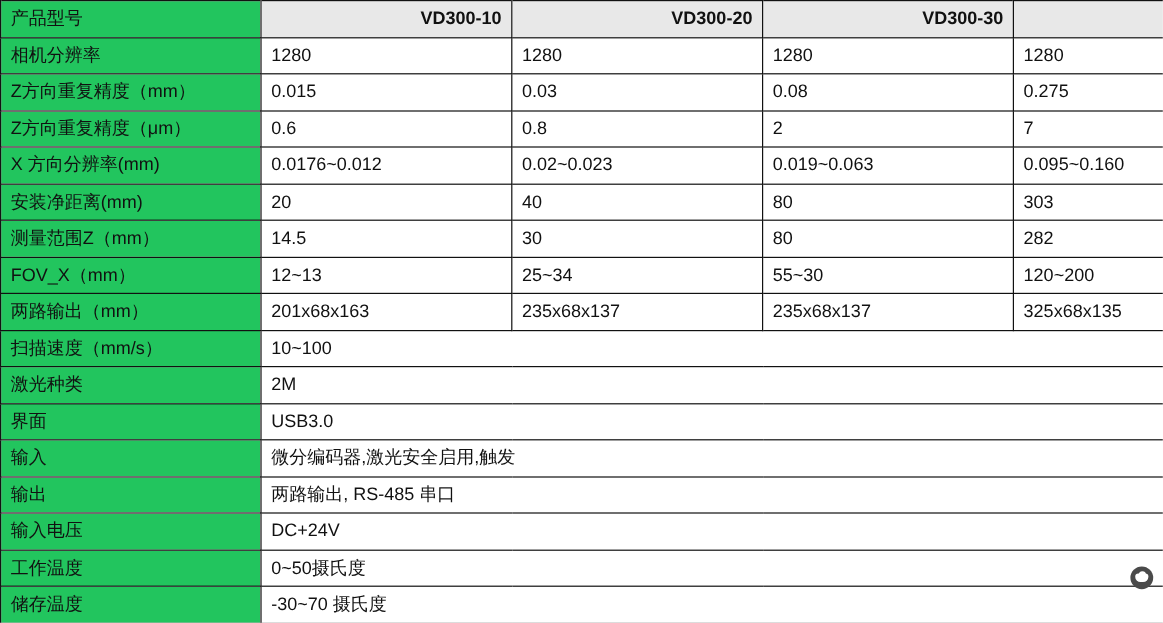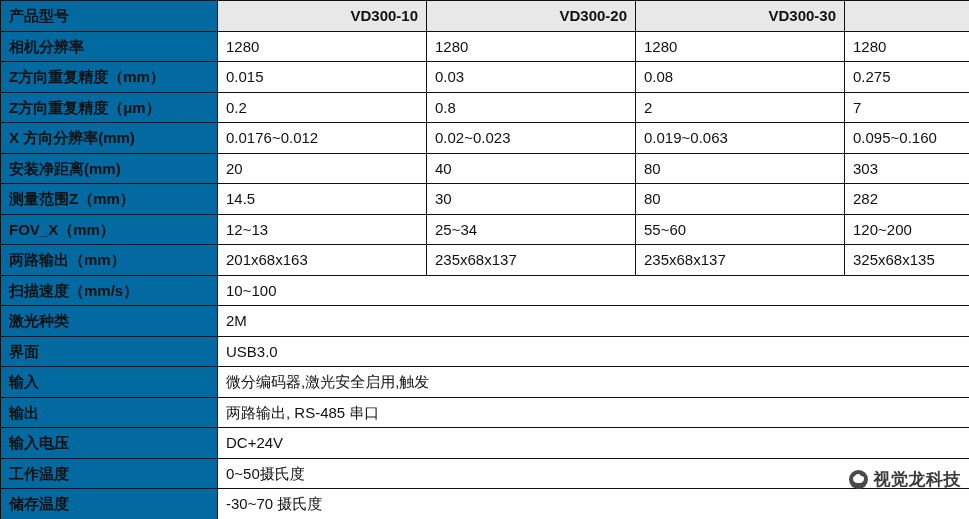--- a/index.html
+++ b/index.html
@@ -28,22 +28,22 @@
     padding: 0 8px;
     height: 29.5px;
     line-height: 29.5px;
     white-space: nowrap;
     overflow: hidden;
   }
   #spec-table td:first-child {
     border-left: 1px solid #111;
   }
   .label-cell {
-    background: #0369a1;
-    font-weight: 700;
+    background: #22c55e;
+    font-weight: 400;
     width: 200px;
   }
   .val-cell {
     background: #ffffff;
   }
   .col-2 { width: 192px; }
   .col-3 { width: 192px; }
   .col-4 { width: 192px; }
   .col-5 { width: 192px; }
   .header-val {
@@ -115,21 +115,21 @@
       </tr>
       <tr>
         <td class="label-cell">Z方向重复精度（mm）</td>
         <td class="val-cell col-2 val-pad">0.015</td>
         <td class="val-cell col-3 val-pad">0.03</td>
         <td class="val-cell col-4 val-pad">0.08</td>
         <td class="val-cell col-5 val-pad">0.275</td>
       </tr>
       <tr>
         <td class="label-cell">Z方向重复精度（μm）</td>
-        <td class="val-cell col-2 val-pad">0.2</td>
+        <td class="val-cell col-2 val-pad">0.6</td>
         <td class="val-cell col-3 val-pad">0.8</td>
         <td class="val-cell col-4 val-pad">2</td>
         <td class="val-cell col-5 val-pad">7</td>
       </tr>
       <tr>
         <td class="label-cell">X 方向分辨率(mm)</td>
         <td class="val-cell col-2 val-pad">0.0176~0.012</td>
         <td class="val-cell col-3 val-pad">0.02~0.023</td>
         <td class="val-cell col-4 val-pad">0.019~0.063</td>
         <td class="val-cell col-5 val-pad">0.095~0.160</td>
@@ -145,21 +145,21 @@
         <td class="label-cell">测量范围Z（mm）</td>
         <td class="val-cell col-2 val-pad">14.5</td>
         <td class="val-cell col-3 val-pad">30</td>
         <td class="val-cell col-4 val-pad">80</td>
         <td class="val-cell col-5 val-pad">282</td>
       </tr>
       <tr>
         <td class="label-cell">FOV_X（mm）</td>
         <td class="val-cell col-2 val-pad">12~13</td>
         <td class="val-cell col-3 val-pad">25~34</td>
-        <td class="val-cell col-4 val-pad">55~60</td>
+        <td class="val-cell col-4 val-pad">55~30</td>
         <td class="val-cell col-5 val-pad">120~200</td>
       </tr>
       <tr>
         <td class="label-cell">两路输出（mm）</td>
         <td class="val-cell col-2 val-pad">201x68x163</td>
         <td class="val-cell col-3 val-pad">235x68x137</td>
         <td class="val-cell col-4 val-pad">235x68x137</td>
         <td class="val-cell col-5 val-pad">325x68x135</td>
       </tr>
       <tr>
@@ -192,14 +192,13 @@
       </tr>
       <tr>
         <td class="label-cell">储存温度</td>
         <td class="val-cell val-pad" colspan="4">-30~70 摄氏度</td>
       </tr>
     </tbody>
 </table>
 
 <div class="watermark">
   <span class="wm-logo"></span>
-  <span>视觉龙科技</span>
 </div>
 
 </body></html>

